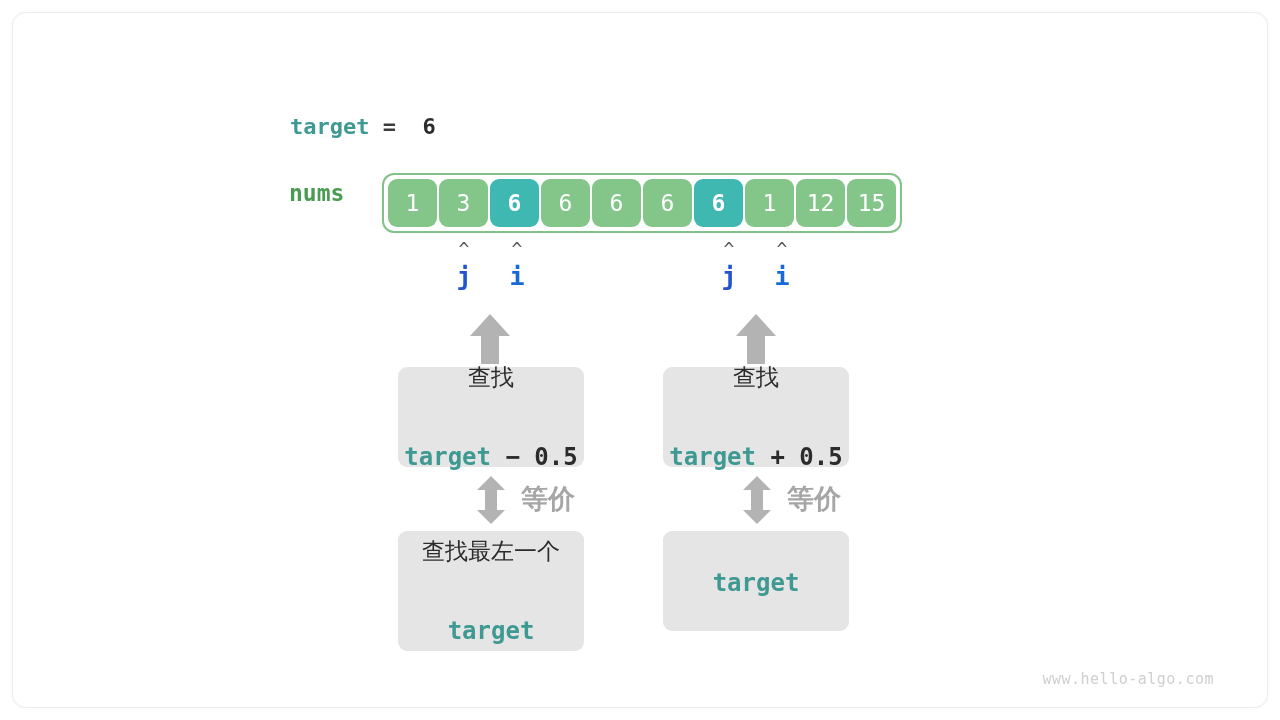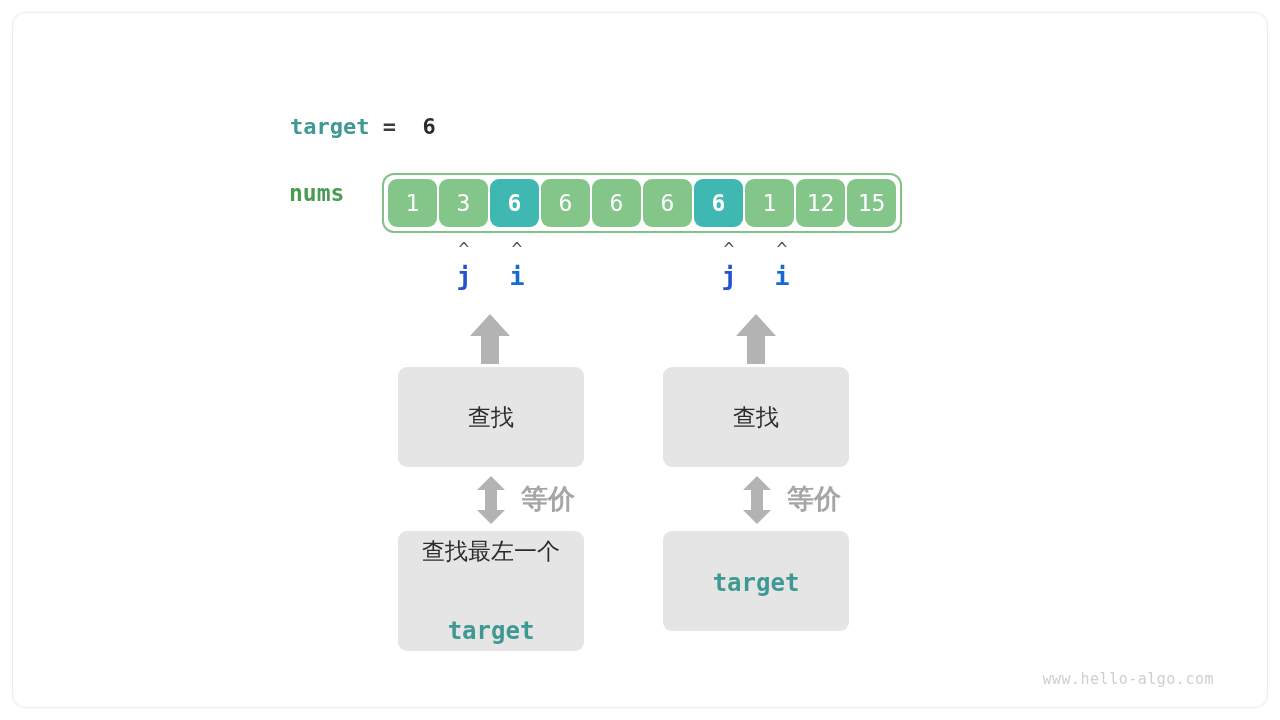--- a/index.html
+++ b/index.html
@@ -232,24 +232,26 @@
   </div>
 
   <div class="up-arrow" style="left:734px; top:312px;">
     <svg width="44" height="52" viewBox="0 0 44 52">
       <polygon points="22,2 42,24 31,24 31,52 13,52 13,24 2,24" fill="#b3b3b3"></polygon>
     </svg>
   </div>
 
   <div class="gbox" style="left:398px; top:367px; width:186px; height:100px;">
     <div class="line-cn">查找</div>
+    <div class="line-code"><span class="kw-teal">target</span><span class="txt-dark"> − 0.5</span></div>
   </div>
 
   <div class="gbox" style="left:663px; top:367px; width:186px; height:100px;">
     <div class="line-cn">查找</div>
+    <div class="line-code"><span class="kw-teal">target</span><span class="txt-dark"> + 0.5</span></div>
   </div>
 
   <div class="dbl-arrow" style="left:475px; top:475px;">
     <svg width="32" height="50" viewBox="0 0 32 50">
       <polygon points="16,1 30,15 22,15 22,35 30,35 16,49 2,35 10,35 10,15 2,15" fill="#b3b3b3"></polygon>
     </svg>
   </div>
   <div class="equiv-label" style="left:521px; top:485px;">等价</div>
 
   <div class="dbl-arrow" style="left:741px; top:475px;">

